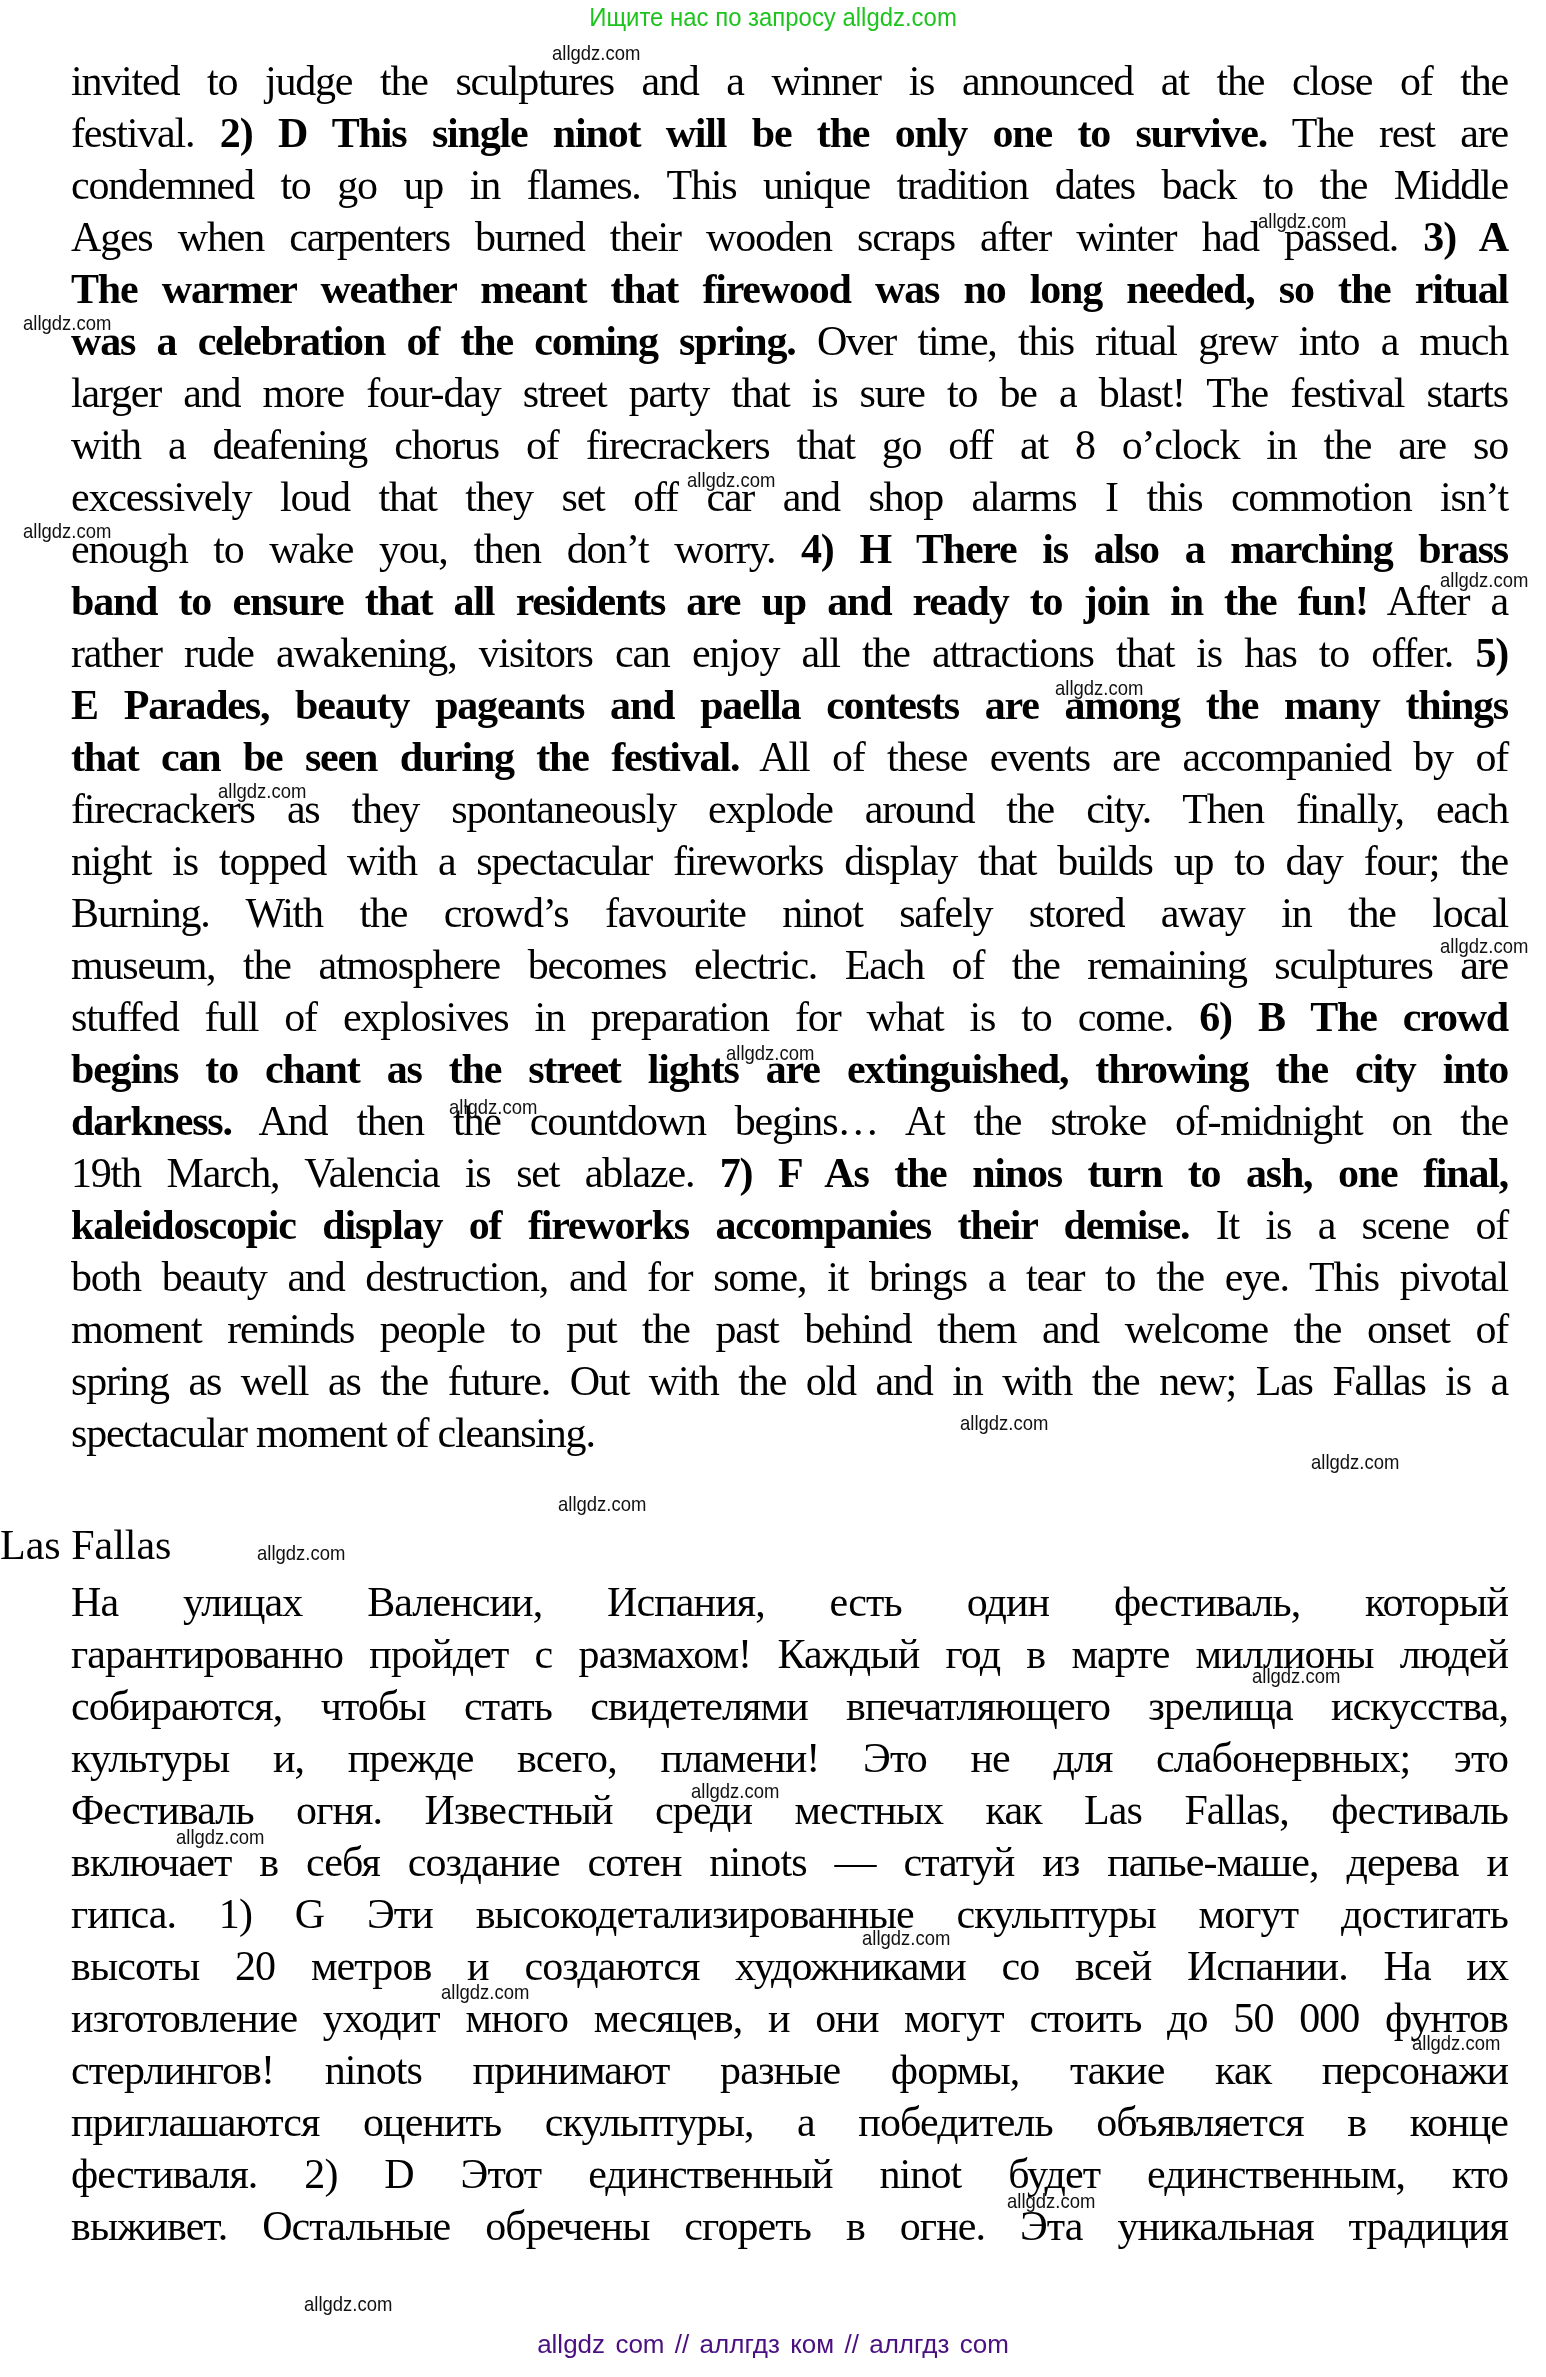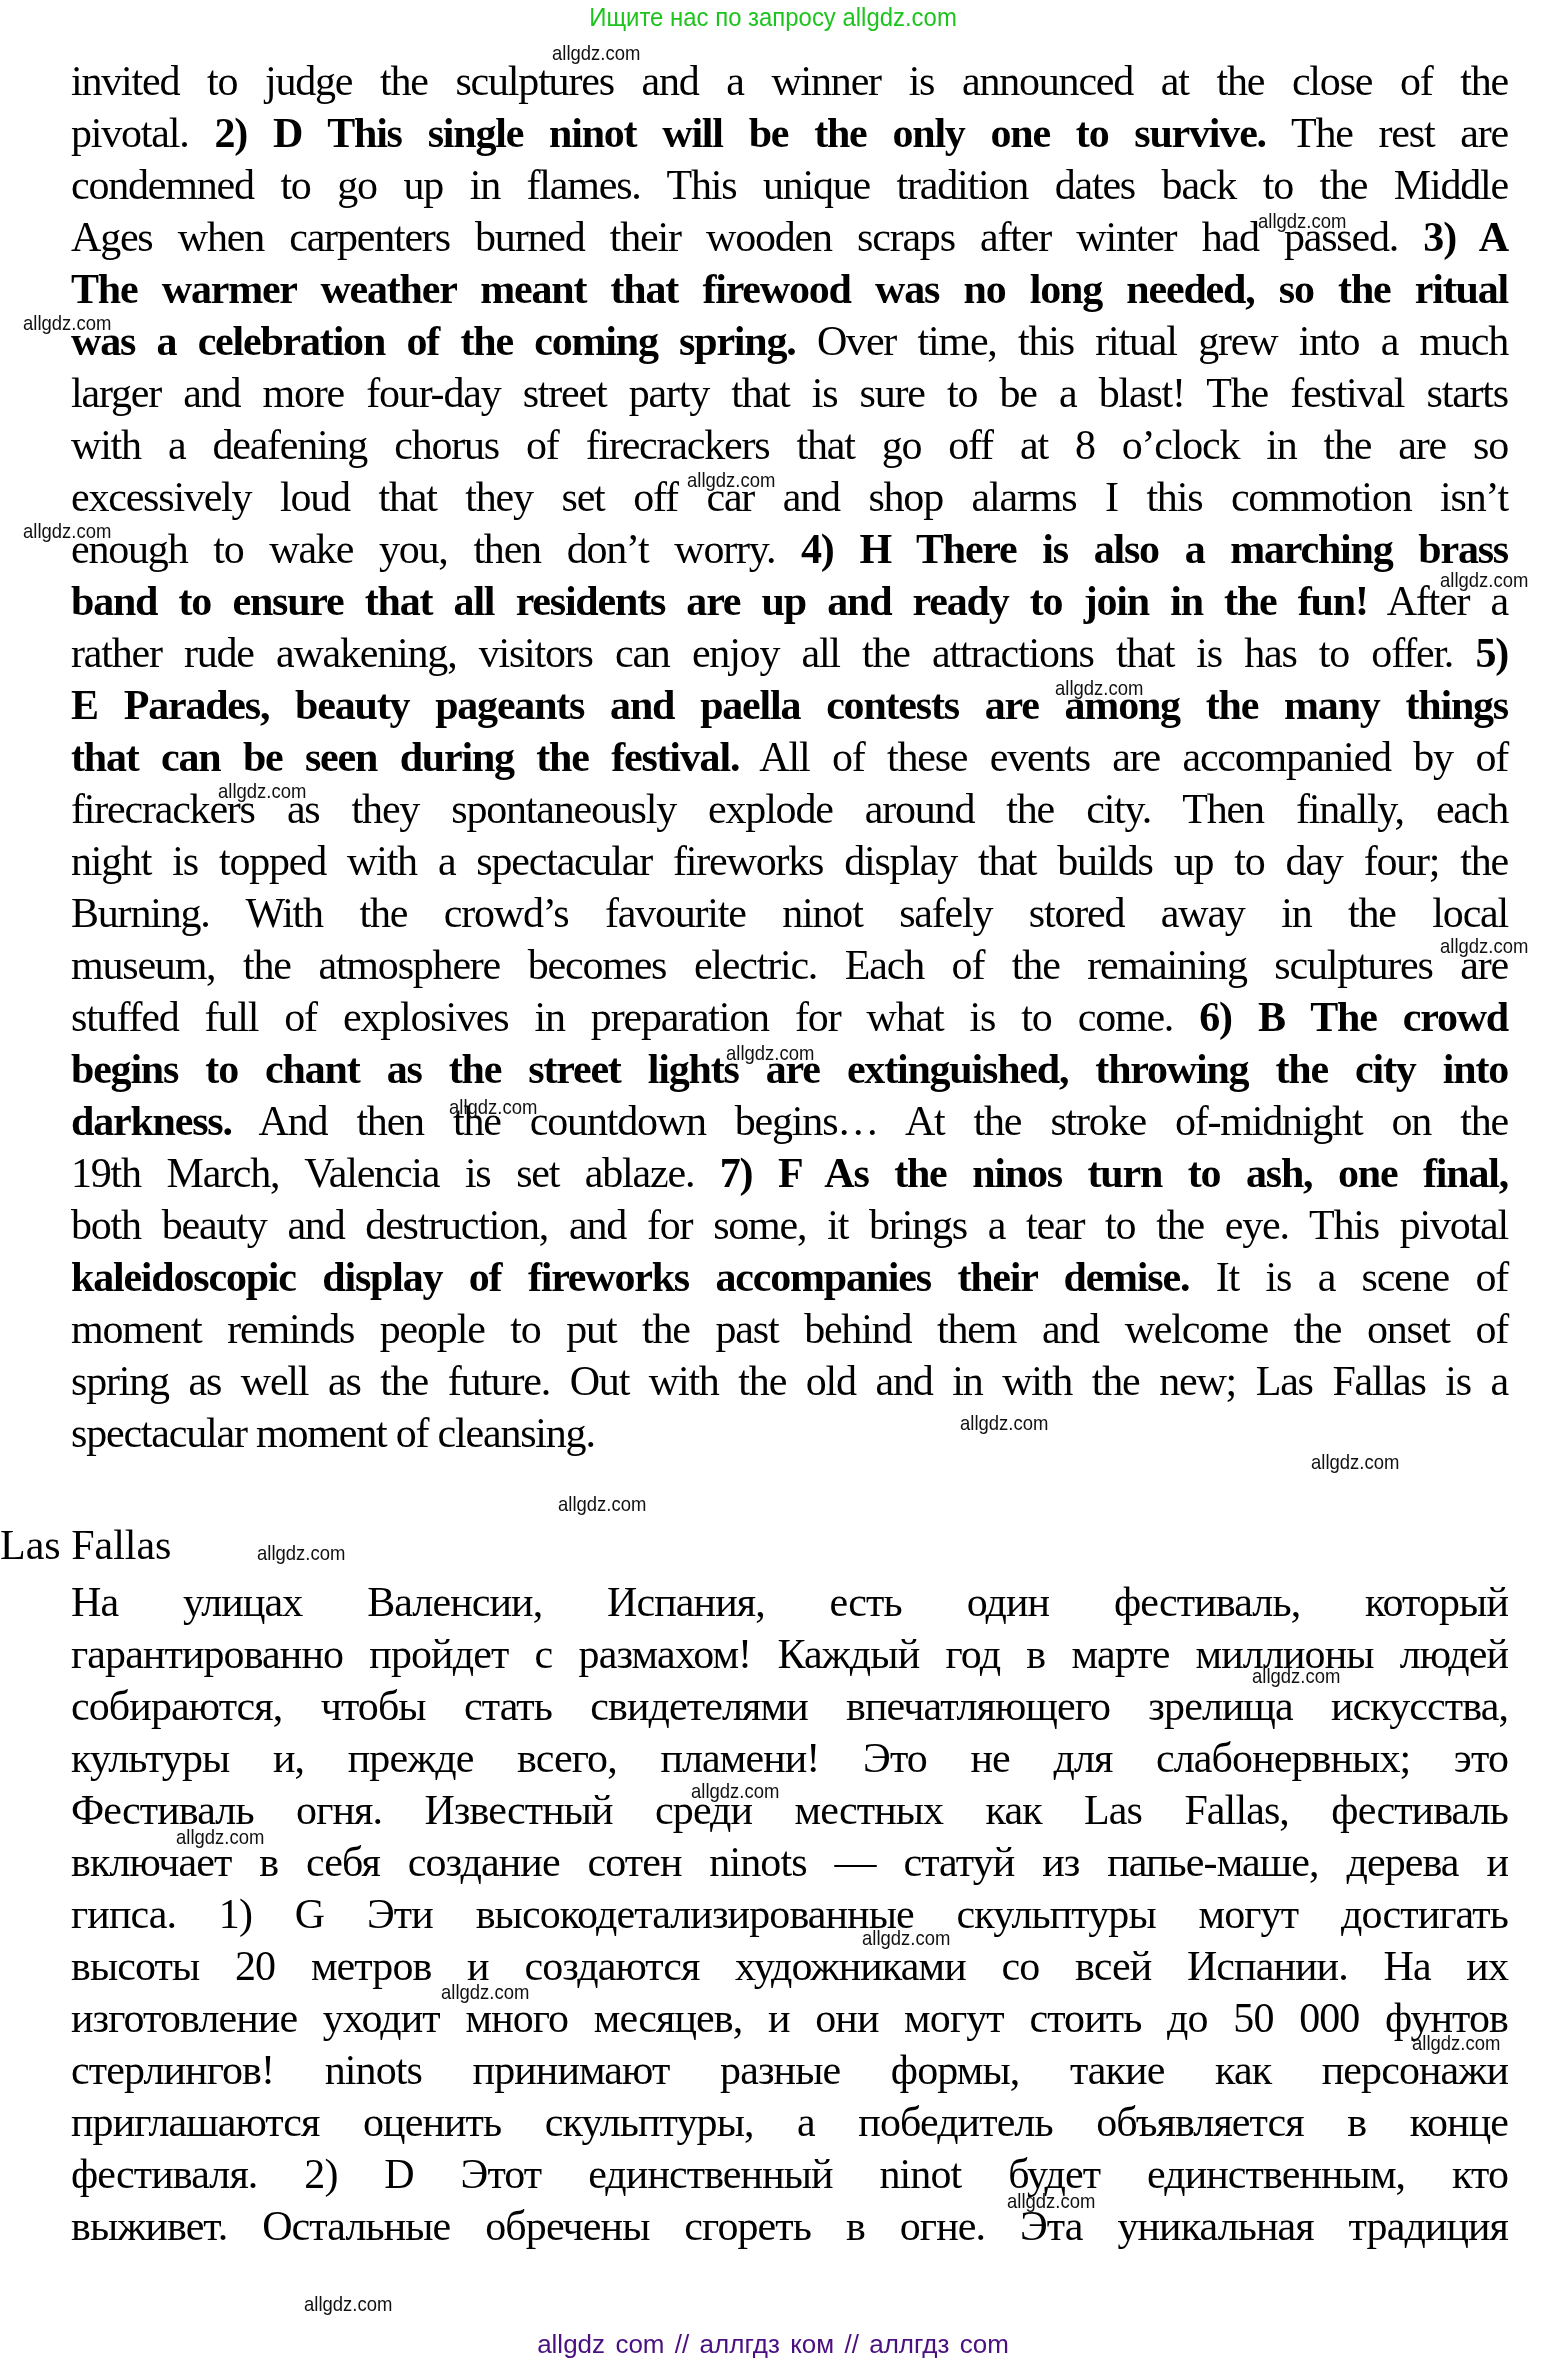--- a/index.html
+++ b/index.html
@@ -37,43 +37,43 @@
     color:#111; line-height:23.4px; transform:scaleX(0.88); transform-origin:left top;
   }
 </style>
 </head>
 <body>
 
 <div class="hdr">Ищите нас по запросу allgdz.com</div>
 
 <div class="page en" id="en">
     <span class="line"><span>invited to judge the sculptures and a winner is announced at the close of the</span></span>
-    <span class="line"><span>pivotal. </span><b>2) D This single ninot will be the only one to survive.</b><span> The rest are</span></span>
+    <span class="line"><span>festival. </span><b>2) D This single ninot will be the only one to survive.</b><span> The rest are</span></span>
     <span class="line"><span>condemned to go up in flames. This unique tradition dates back to the Middle</span></span>
     <span class="line"><span>Ages when carpenters burned their wooden scraps after winter had passed. </span><b>3) A</b></span>
     <span class="line"><b>The warmer weather meant that firewood was no long needed, so the ritual</b></span>
     <span class="line"><b>was a celebration of the coming spring.</b><span> Over time, this ritual grew into a much</span></span>
     <span class="line"><span>larger and more four-day street party that is sure to be a blast! The festival starts</span></span>
     <span class="line"><span>with a deafening chorus of firecrackers that go off at 8 o’clock in the are so</span></span>
     <span class="line"><span>excessively loud that they set off car and shop alarms I this commotion isn’t</span></span>
     <span class="line"><span>enough to wake you, then don’t worry. </span><b>4) H There is also a marching brass</b></span>
     <span class="line"><b>band to ensure that all residents are up and ready to join in the fun!</b><span> After a</span></span>
     <span class="line"><span>rather rude awakening, visitors can enjoy all the attractions that is has to offer. </span><b>5)</b></span>
     <span class="line"><b>E Parades, beauty pageants and paella contests are among the many things</b></span>
     <span class="line"><b>that can be seen during the festival.</b><span> All of these events are accompanied by of</span></span>
     <span class="line"><span>firecrackers as they spontaneously explode around the city. Then finally, each</span></span>
     <span class="line"><span>night is topped with a spectacular fireworks display that builds up to day four; the</span></span>
     <span class="line"><span>Burning. With the crowd’s favourite ninot safely stored away in the local</span></span>
     <span class="line"><span>museum, the atmosphere becomes electric. Each of the remaining sculptures are</span></span>
     <span class="line"><span>stuffed full of explosives in preparation for what is to come. </span><b>6) B The crowd</b></span>
     <span class="line"><b>begins to chant as the street lights are extinguished, throwing the city into</b></span>
     <span class="line"><b>darkness.</b><span> And then the countdown begins… At the stroke of-midnight on the</span></span>
     <span class="line"><span>19th March, Valencia is set ablaze. </span><b>7) F As the ninos turn to ash, one final,</b></span>
+    <span class="line"><b>kaleidoscopic display of fireworks accompanies their demise.</b><span> It is a scene of</span></span>
     <span class="line"><span>both beauty and destruction, and for some, it brings a tear to the eye. This pivotal</span></span>
-    <span class="line"><b>kaleidoscopic display of fireworks accompanies their demise.</b><span> It is a scene of</span></span>
     <span class="line"><span>moment reminds people to put the past behind them and welcome the onset of</span></span>
     <span class="line"><span>spring as well as the future. Out with the old and in with the new; Las Fallas is a</span></span>
     <span class="line last"><span>spectacular moment of cleansing.</span></span>
   </div>
 
 <div class="title">Las Fallas</div>
 
 <div class="page ru" id="ru">
     <span class="line">На улицах Валенсии, Испания, есть один фестиваль, который</span>
     <span class="line">гарантированно пройдет с размахом! Каждый год в марте миллионы людей</span>

